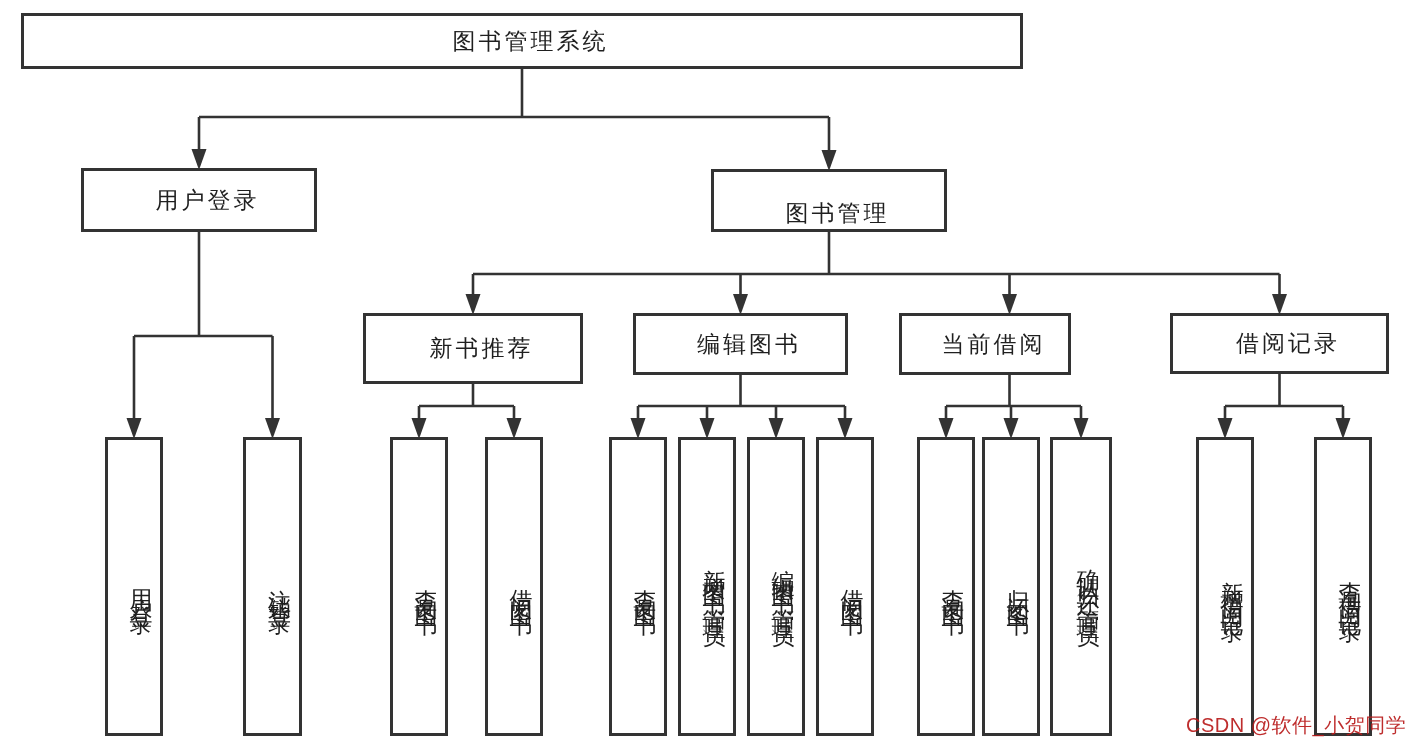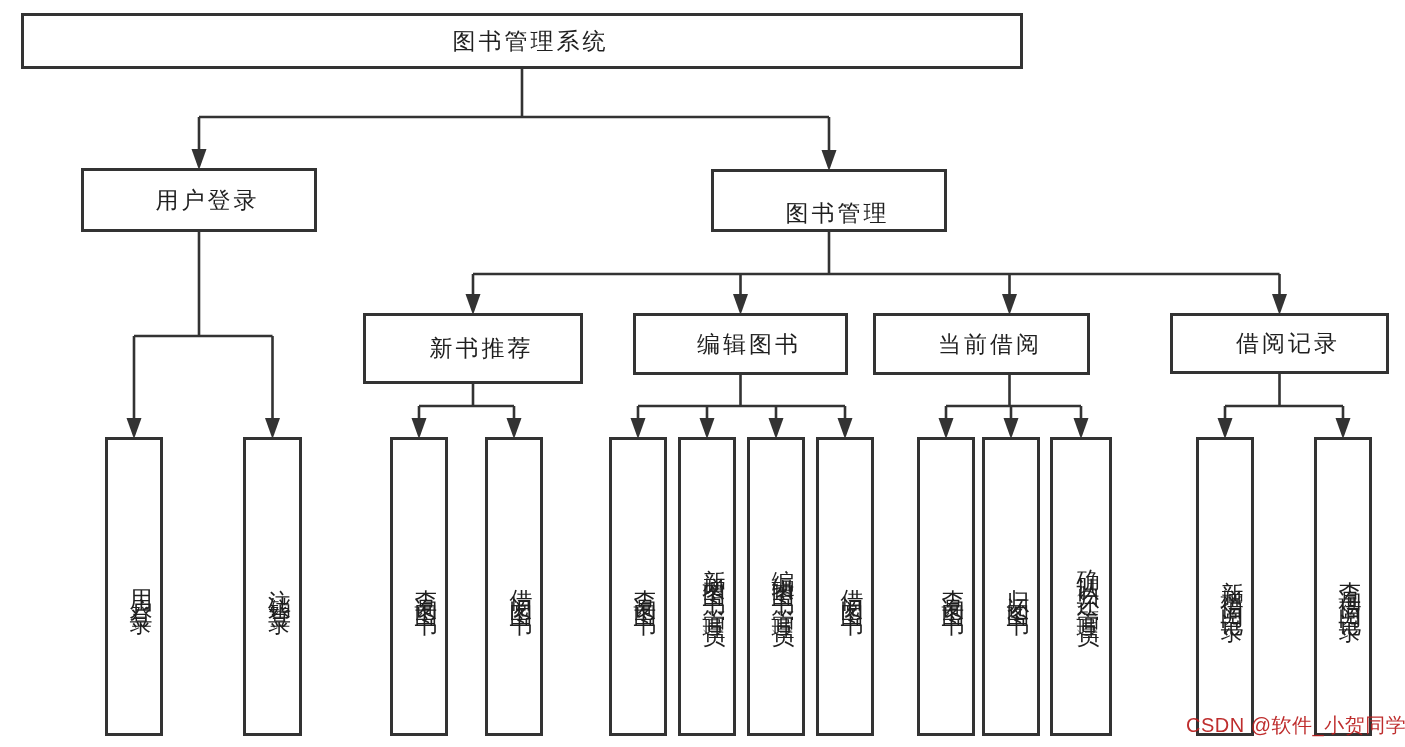--- a/index.html
+++ b/index.html
@@ -73,21 +73,21 @@
       </div>
       <div class="node" style="left: 711px; top: 169px; width: 236px; height: 63px; align-items: flex-end;">
         <span class="label">图书管理</span>
       </div>
       <div class="node" style="left: 363px; top: 313px; width: 220px; height: 71px;">
         <span class="label">新书推荐</span>
       </div>
       <div class="node" style="left: 633px; top: 313px; width: 215px; height: 62px;">
         <span class="label">编辑图书</span>
       </div>
-      <div class="node" style="left: 873px; top: 313px; width: 217px; height: 62px; text-align: center;">
+      <div class="node" style="left: 899px; top: 313px; width: 172px; height: 62px; text-align: center;">
         <span class="label">当前借阅</span>
       </div>
       <div class="node" style="left: 1170px; top: 313px; width: 219px; height: 61px;">
         <span class="label">借阅记录</span>
       </div>
       <div class="node vnode" style="left: 105px; top: 437px; width: 58px; height: 299px;">
         <span class="label">用户登录</span>
       </div>
       <div class="node vnode" style="left: 243px; top: 437px; width: 59px; height: 299px;">
         <span class="label">注销登录</span>

